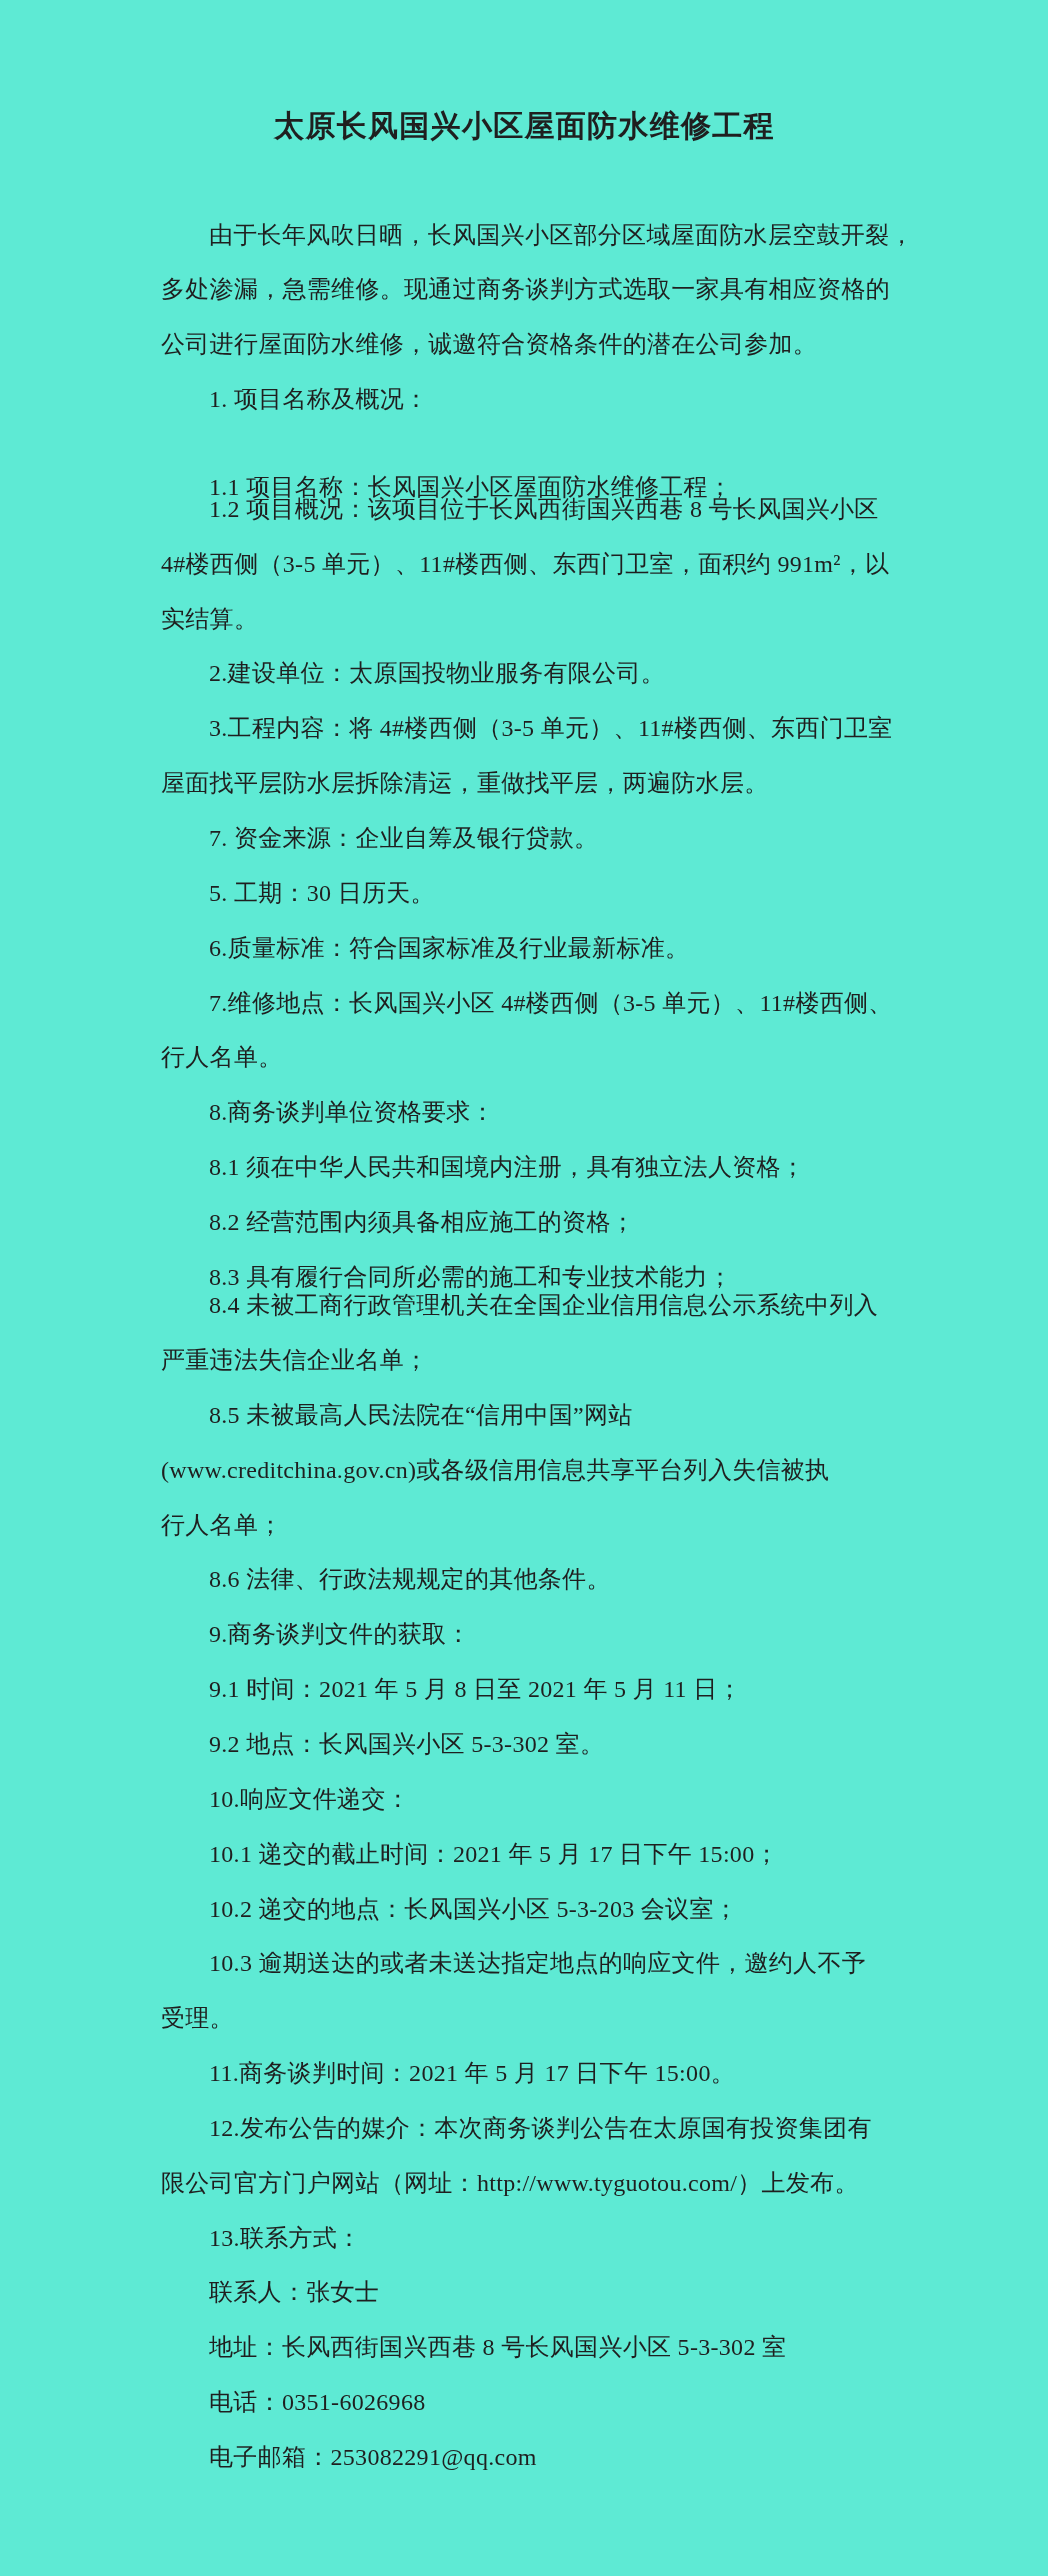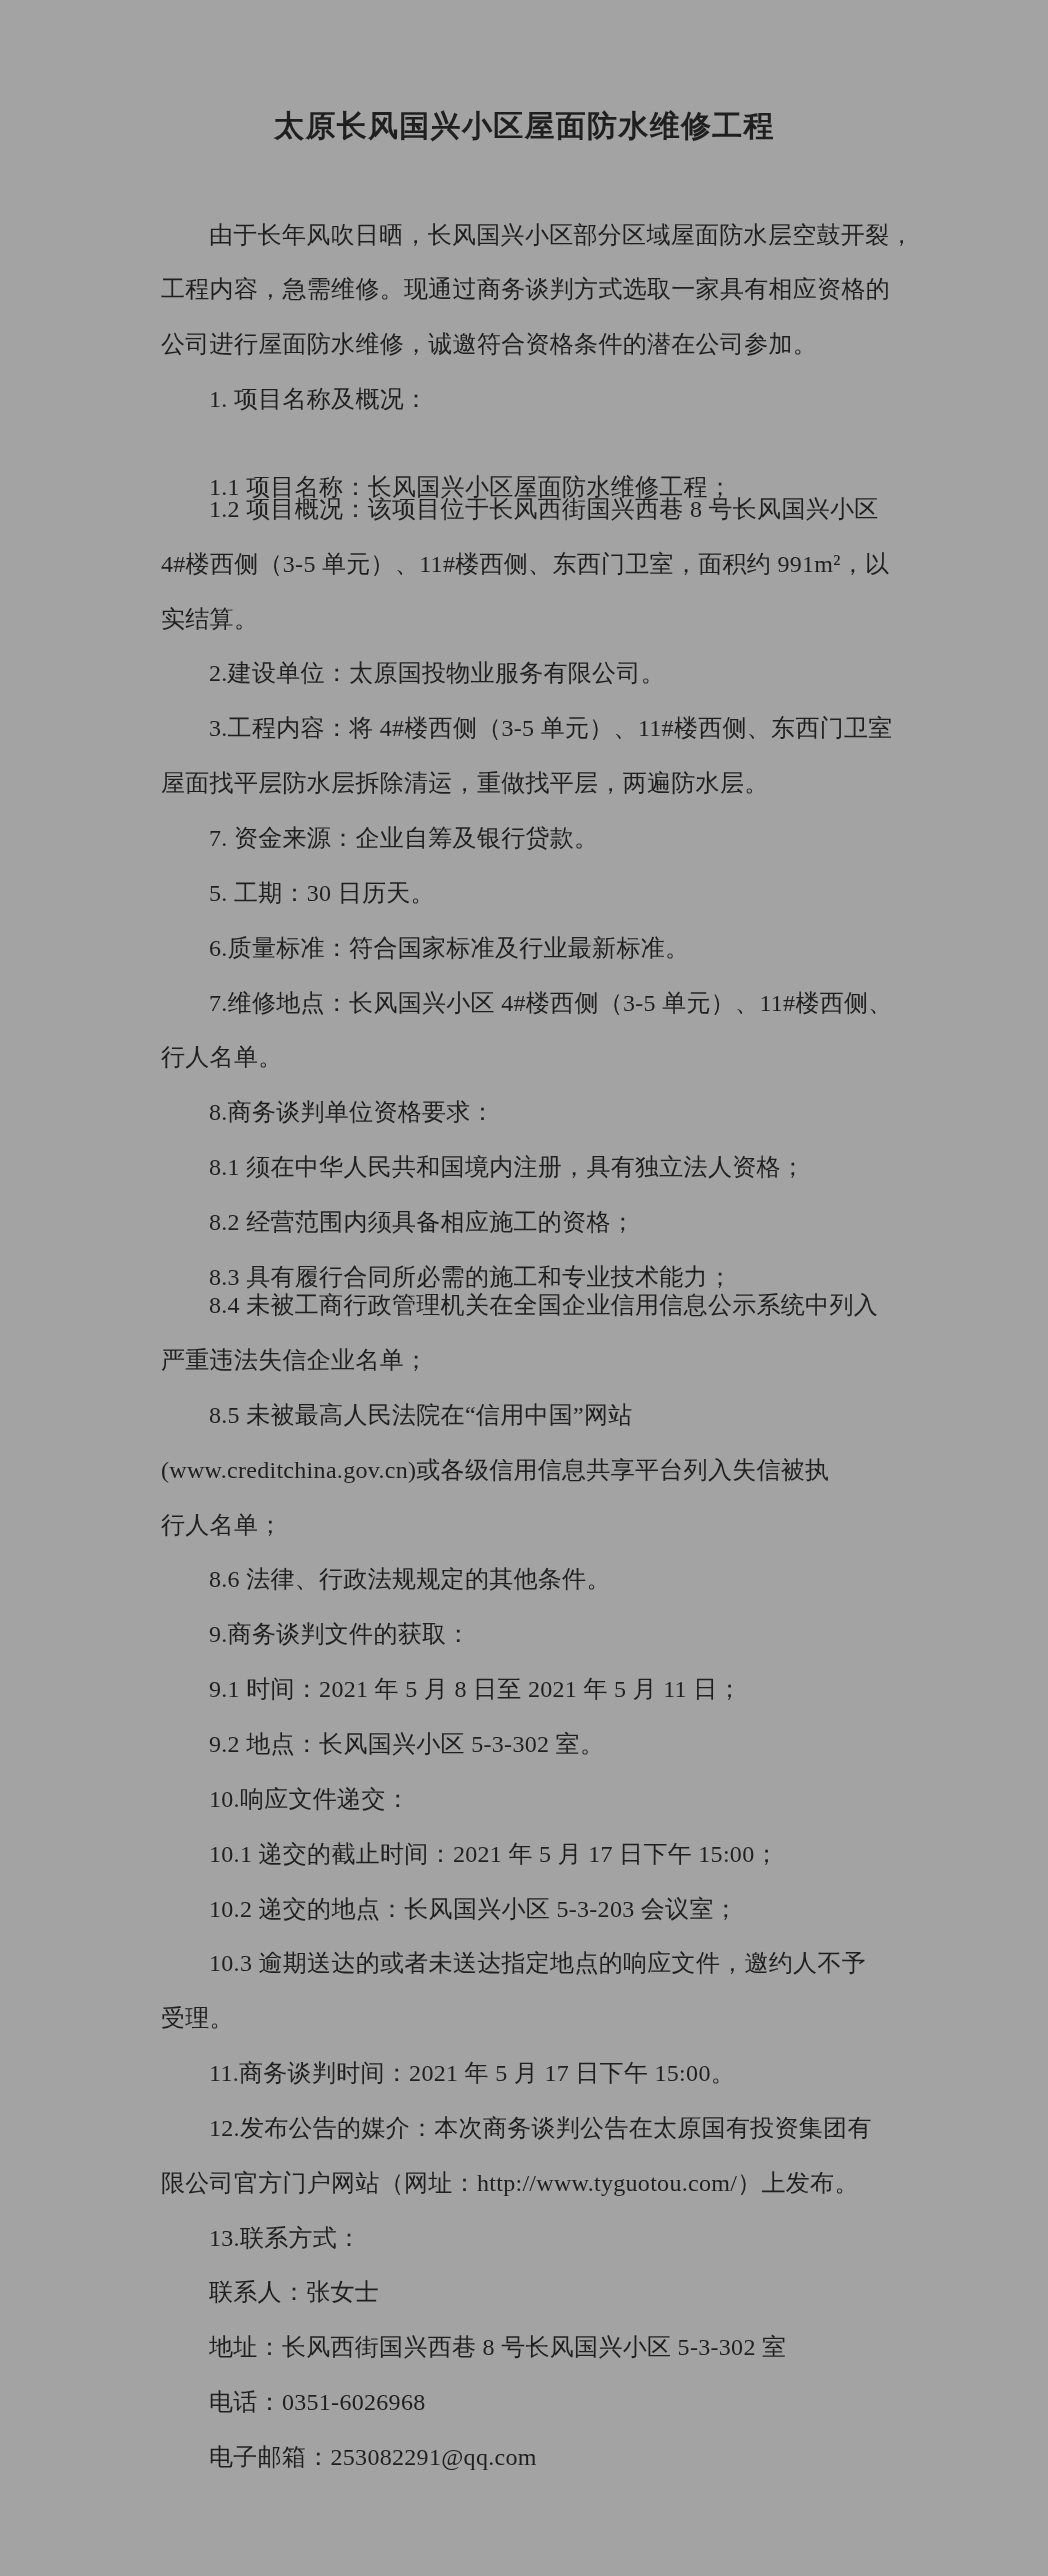--- a/index.html
+++ b/index.html
@@ -4,21 +4,21 @@
 <style>
   html, body {
     margin: 0;
     padding: 0;
     background: #ffffff;
   }
   #page {
     position: relative;
     width: 1049px;
     height: 2576px;
-    background: #a3a3a3;
+    background: #5eead4;
     overflow: hidden;
     font-family: "Liberation Serif", "DejaVu Serif", serif;
     color: #1f1f1f;
   }
   .doc-line {
     position: absolute;
     transform: translateY(-50%);
     white-space: nowrap;
     font-size: 24px;
     line-height: 1;
@@ -41,21 +41,21 @@
   #title-main { top: 126px; }
   #title-sub  { top: 180px; }
 </style>
 </head>
 <body>
 
 <div id="page">
   <div id="title-main" class="doc-title">太原长风国兴小区屋面防水维修工程</div>
   <div id="body-lines">
       <div class="doc-line first" style="top: 235px;">由于长年风吹日晒，长风国兴小区部分区域屋面防水层空鼓开裂，</div>
-      <div class="doc-line cont" style="top: 289px;">工程内容，急需维修。现通过商务谈判方式选取一家具有相应资格的</div>
+      <div class="doc-line cont" style="top: 289px;">多处渗漏，急需维修。现通过商务谈判方式选取一家具有相应资格的</div>
       <div class="doc-line cont" style="top: 344px;">公司进行屋面防水维修，诚邀符合资格条件的潜在公司参加。</div>
       <div class="doc-line first" style="top: 399px;">1. 项目名称及概况：</div>
       <div class="doc-line first" style="top: 454px; margin-top: 33px;">1.1 项目名称：长风国兴小区屋面防水维修工程；</div>
       <div class="doc-line first" style="top: 509px;">1.2 项目概况：该项目位于长风西街国兴西巷 8 号长风国兴小区</div>
       <div class="doc-line cont" style="top: 564px;">4#楼西侧（3-5 单元）、11#楼西侧、东西门卫室，面积约 991m²，以</div>
       <div class="doc-line cont" style="top: 619px;">实结算。</div>
       <div class="doc-line first" style="top: 673px;">2.建设单位：太原国投物业服务有限公司。</div>
       <div class="doc-line first" style="top: 728px;">3.工程内容：将 4#楼西侧（3-5 单元）、11#楼西侧、东西门卫室</div>
       <div class="doc-line cont" style="top: 783px;">屋面找平层防水层拆除清运，重做找平层，两遍防水层。</div>
       <div class="doc-line first" style="top: 838px;">7. 资金来源：企业自筹及银行贷款。</div>

